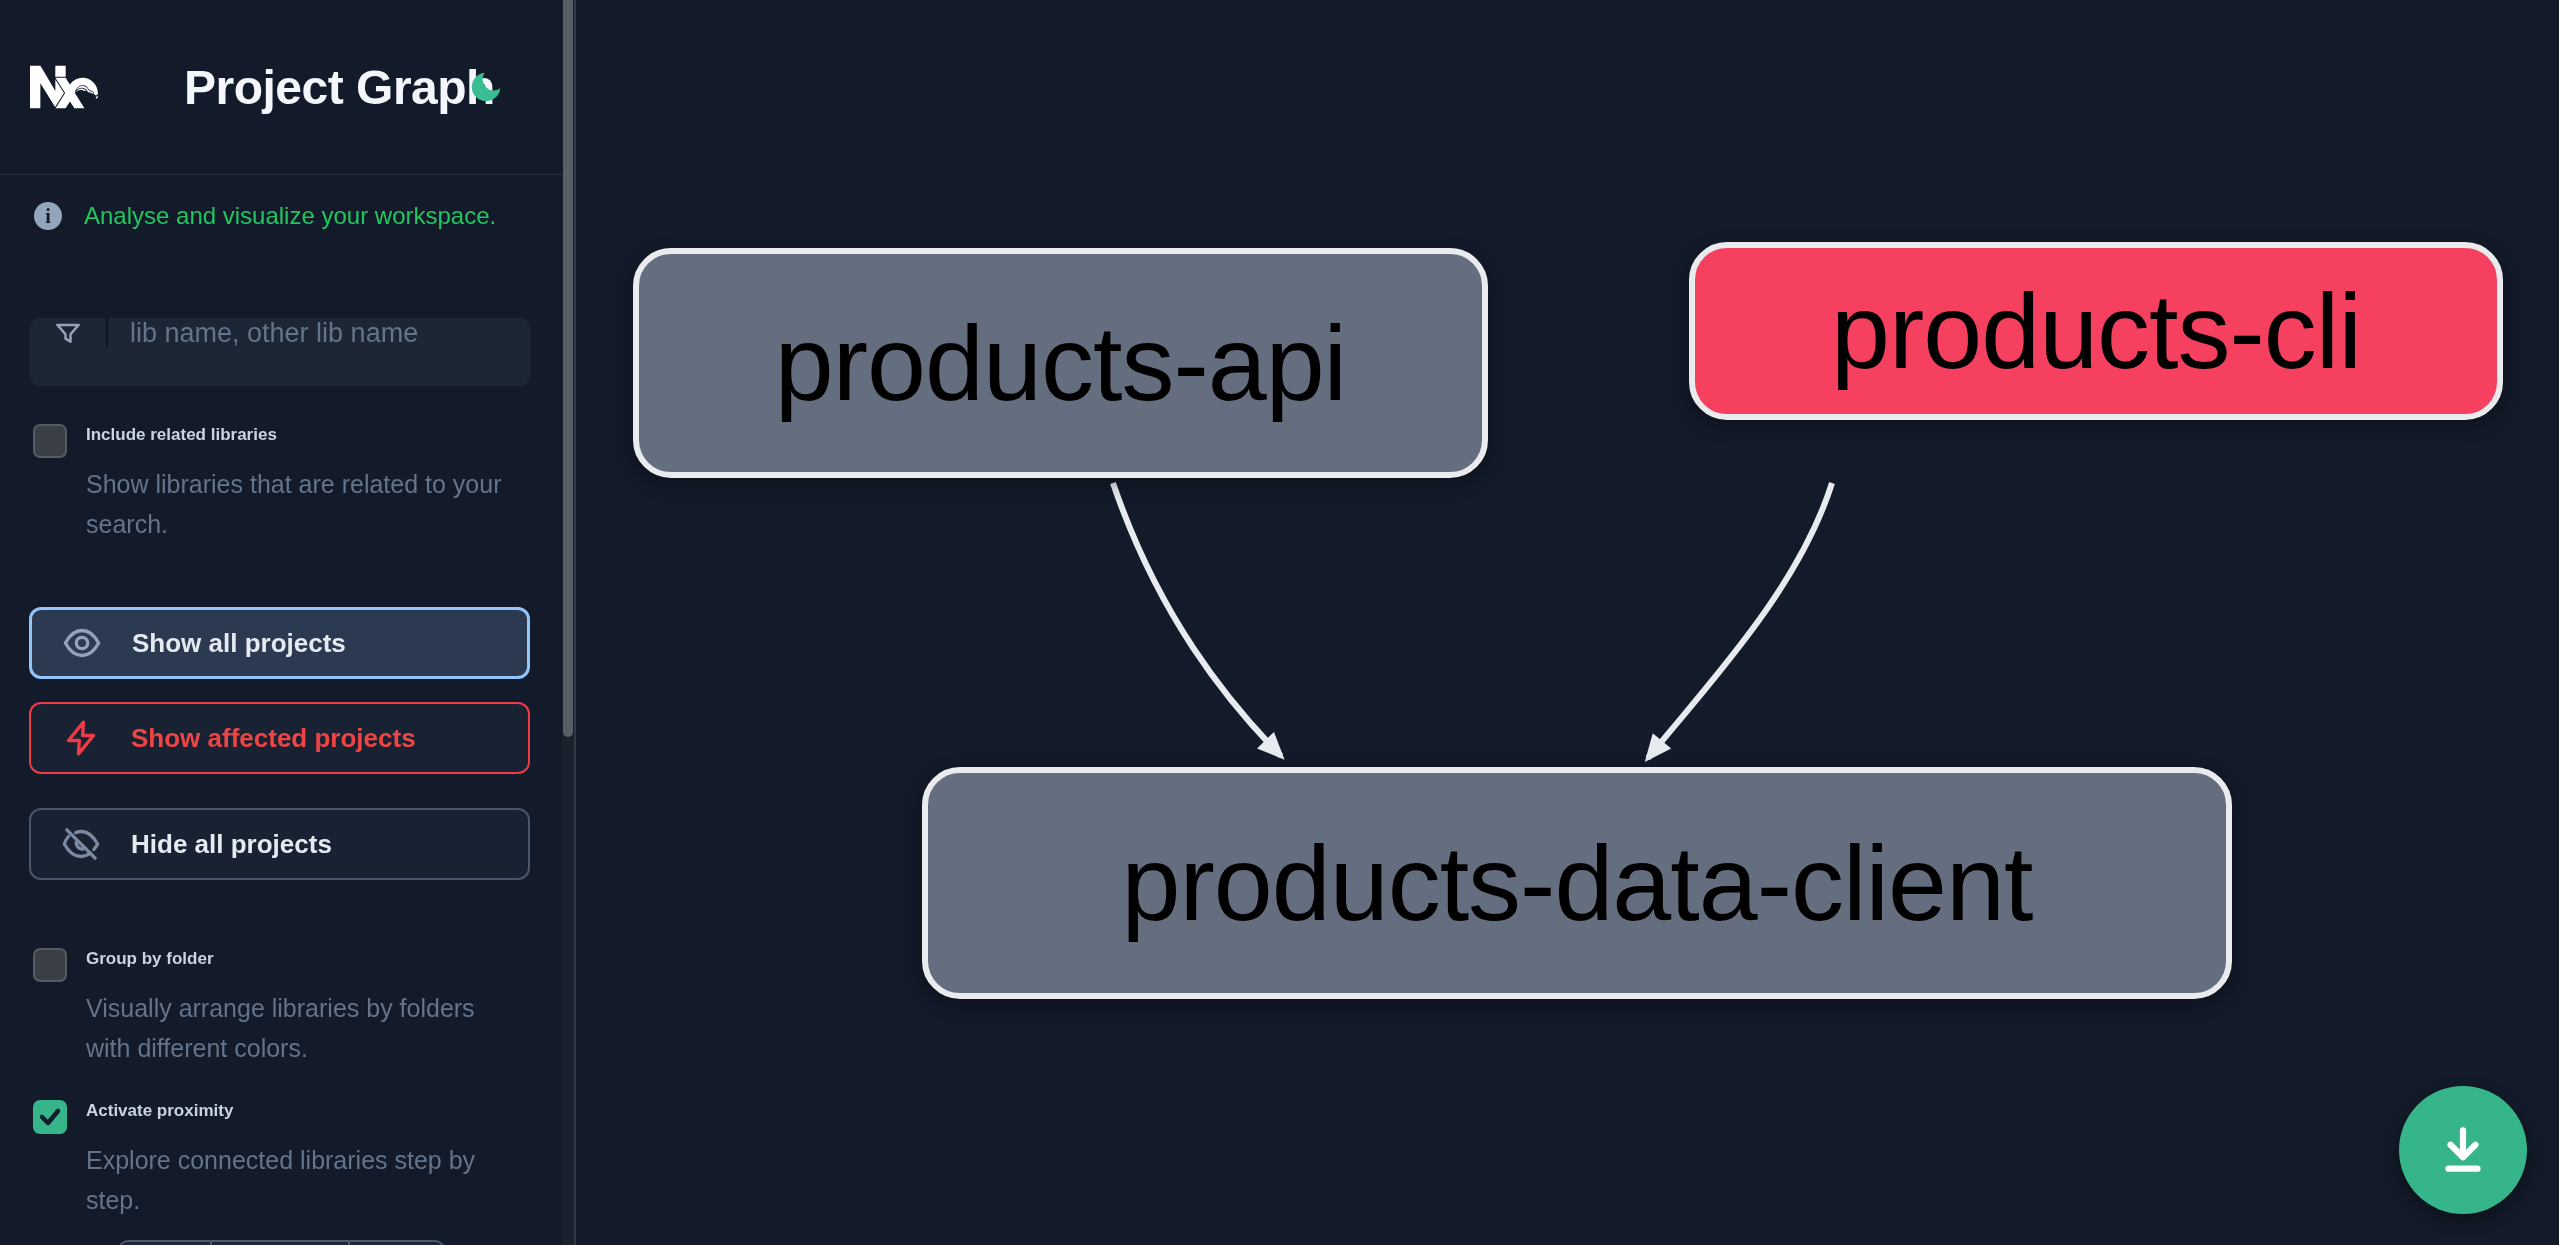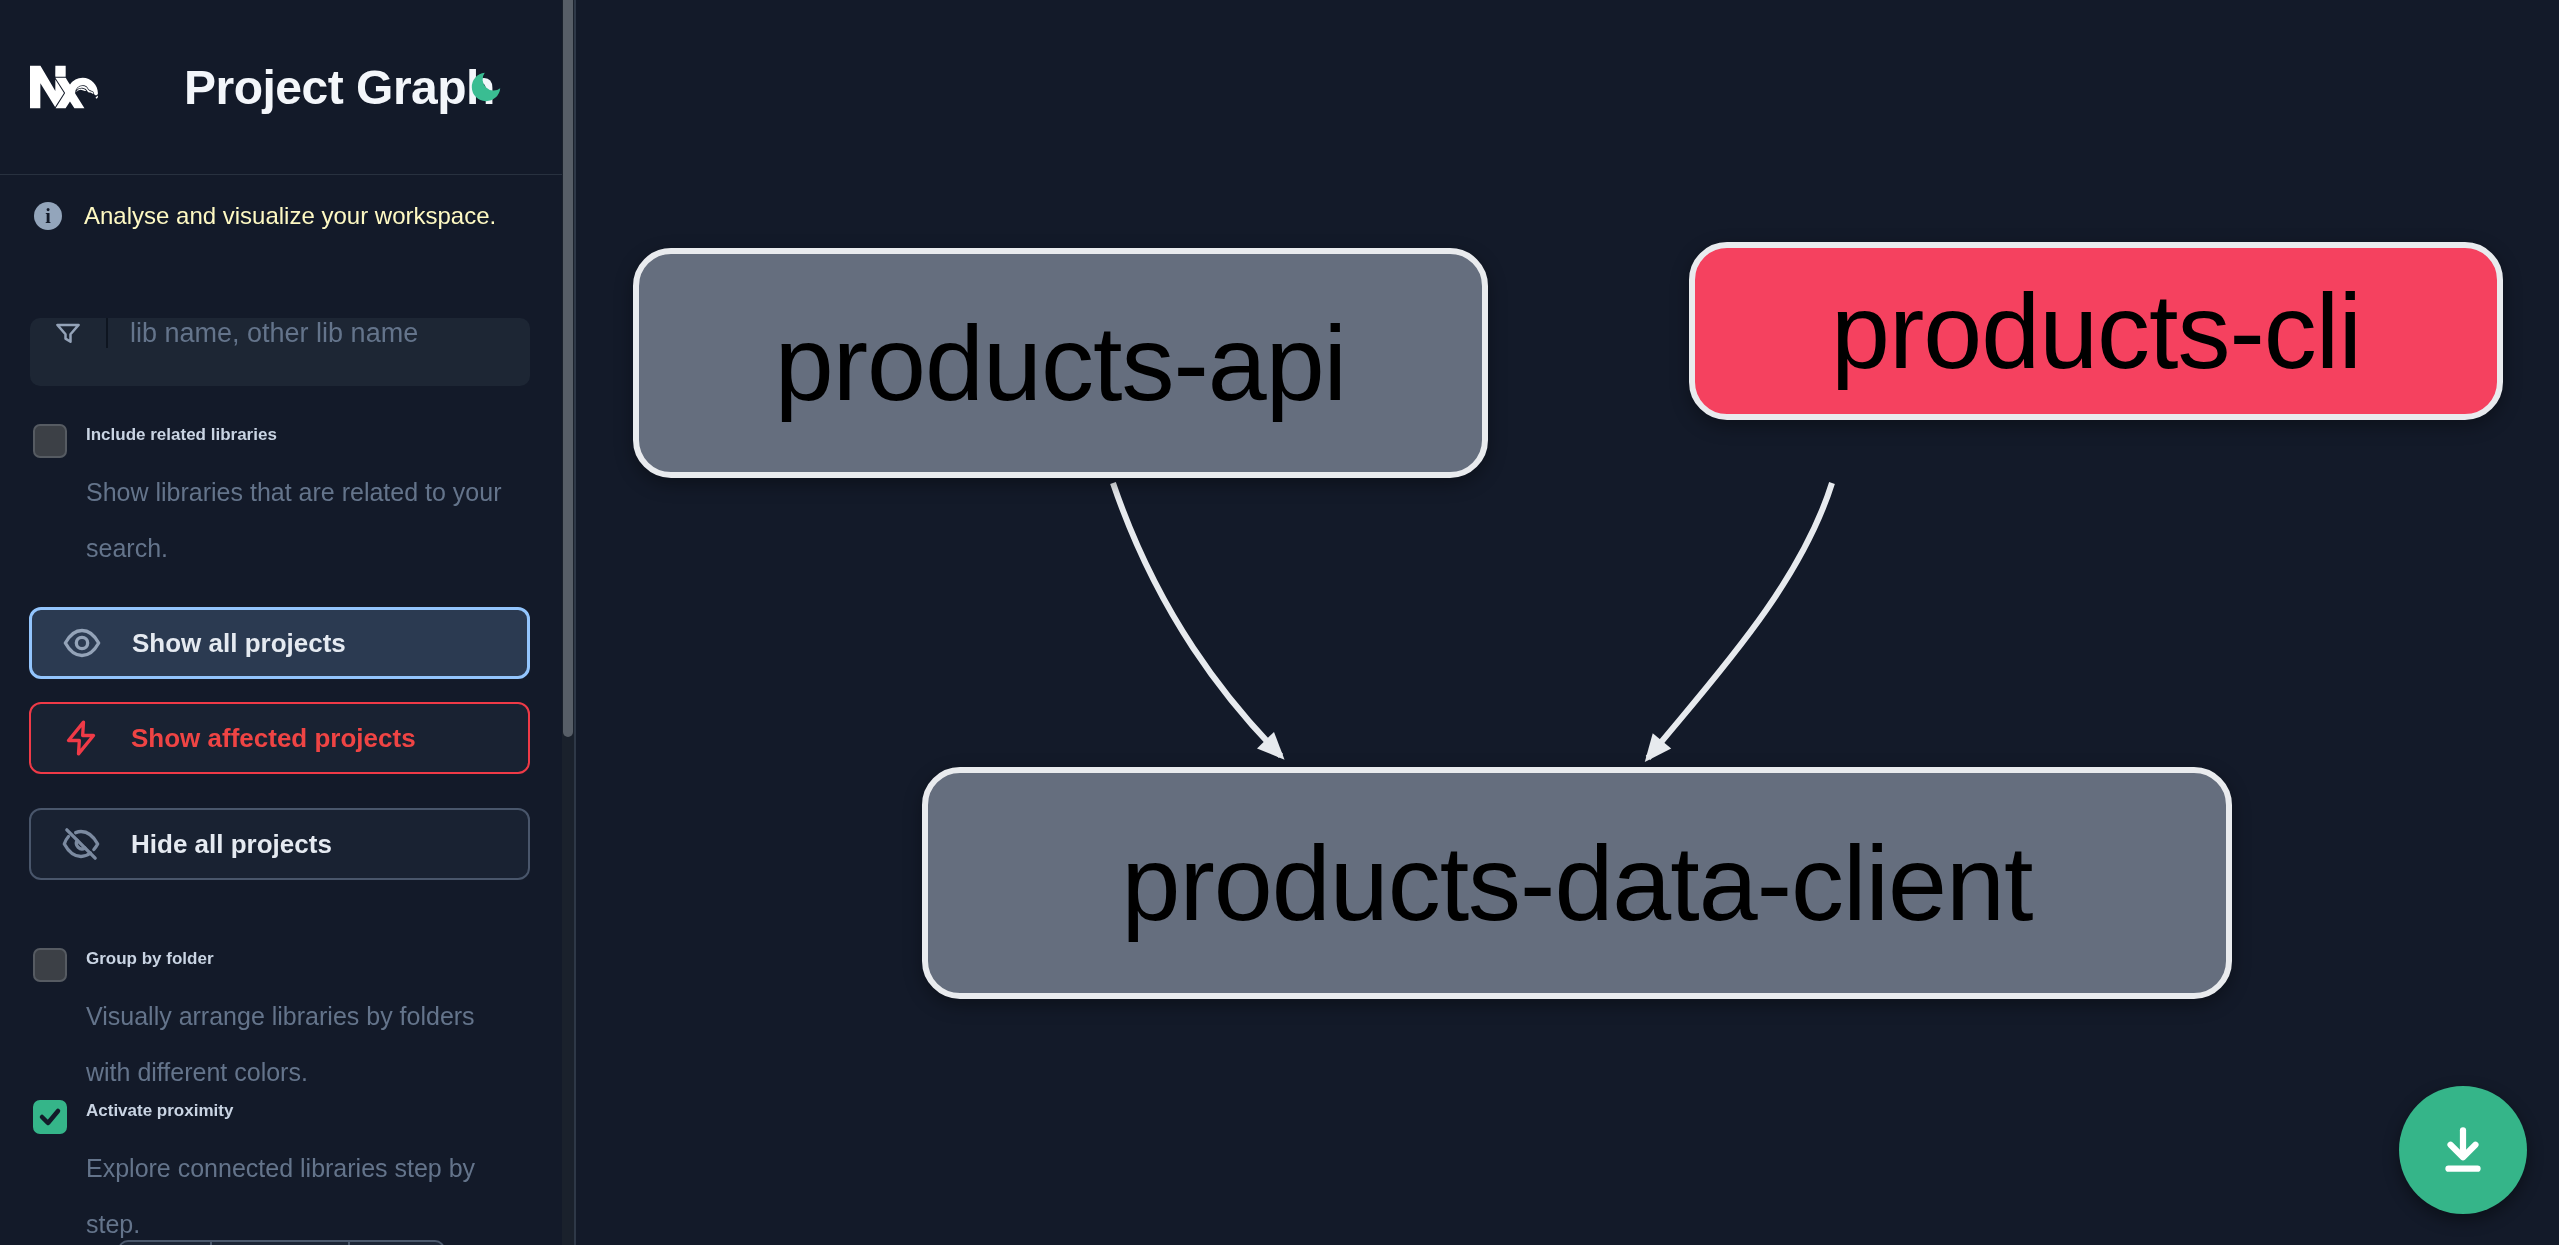--- a/index.html
+++ b/index.html
@@ -61,21 +61,21 @@
     position:absolute; left:462px; top:63px; width:48px; height:48px;
     display:flex; align-items:center; justify-content:center; cursor:pointer;
   }
 
   .tagline-row { position:absolute; left:34px; top:202px; display:flex; align-items:center; gap:22px; }
   .info-icon {
     width:28px; height:28px; border-radius:50%; background:#93A5BB;
     display:flex; align-items:center; justify-content:center;
     color:#131A29; font-size:20px; font-weight:700; font-family:"Liberation Serif", serif;
   }
-  .tagline { font-size:24px; font-weight:500; color:#fef9c3; }
+  .tagline { font-size:24px; font-weight:500; color:#22c55e; }
 
   .search-box {
     position:absolute; left:30px; top:318px; width:500px; height:68px;
     background:#1D2634; border-radius:10px;
     display:flex; align-items:flex-start; overflow:hidden;
   }
   .search-icon-cell {
     width:78px; display:flex; align-items:center; justify-content:center;
     border-right:2px solid #0E1520;
   }
@@ -94,21 +94,21 @@
   }
   .checkbox.checked { background:#35B589; border-color:#35B589; }
   .checkbox .tick { display:none; }
   .checkbox.checked .tick { display:block; }
   .check-label {
     position:absolute; left:53px; top:1px;
     font-size:17px; font-weight:700; color:#C9D4E3; white-space:nowrap;
   }
   .check-desc {
     position:absolute; left:53px; top:40px; width:434px;
-    font-size:25px; line-height:56px; font-weight:400; color:#64748B;
+    font-size:25px; line-height:40px; font-weight:400; color:#64748B;
   }
   #row-include   { top:424px; }
   #row-group     { top:948px; }
   #row-proximity { top:1100px; }
 
   .side-btn {
     position:absolute; left:29px; width:501px; height:72px;
     border-radius:12px; background:#192232;
     display:flex; align-items:center; gap:30px; padding:3px 30px;
     font-size:26px; font-weight:700; color:#E5EAF1;

